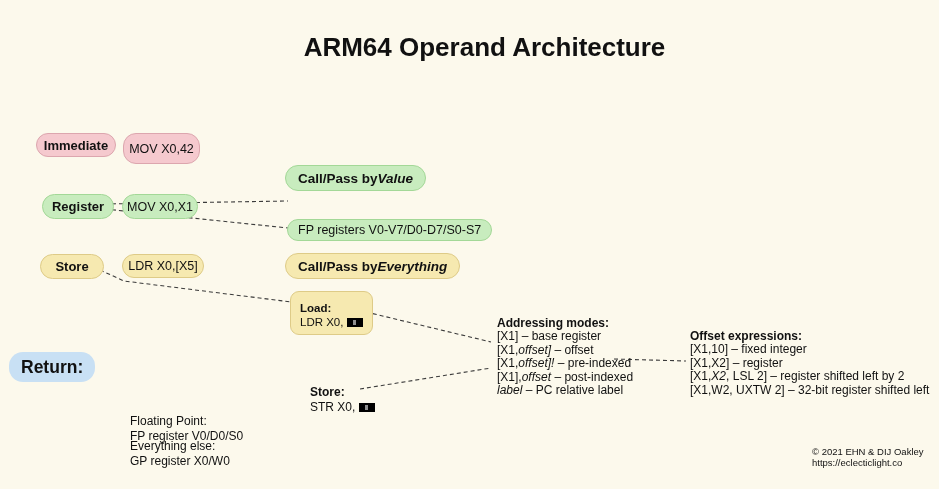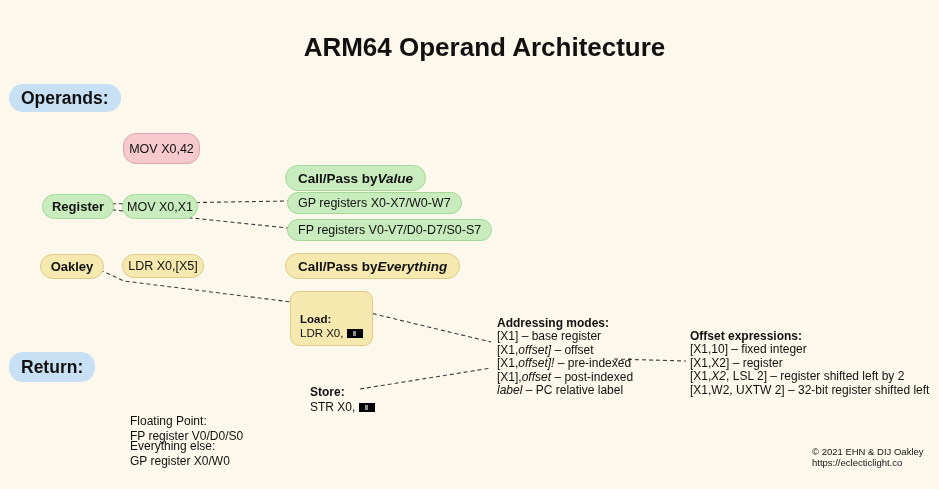--- a/index.html
+++ b/index.html
@@ -23,21 +23,21 @@
   .pill.section{height:28px;padding:0 12px;font-size:17.5px;font-weight:bold;border-radius:14px;}
   .pill.label{height:25px;font-size:13px;font-weight:bold;}
   .pill.code{height:25px;font-size:12.5px;padding:0 8px;}
   .pill.group-header{height:26px;padding:0 12px;font-size:13.5px;font-weight:bold;}
   .pill.reg-list{height:22px;padding:0 10px;font-size:12.5px;border-radius:11px;}
   .blue{background:var(--blue,#C8E0F4);}
   .pink{background:var(--pink,#F5C9CE);border:1px solid var(--pink-border,#DCA6AE);}
   .green{background:var(--green,#C8ECBE);border:1px solid var(--green-border,#A3D897);}
   .yellow{background:var(--yellow,#F6E9B0);border:1px solid var(--yellow-border,#DECB87);}
   .load-box{
-    position:absolute;z-index:1;border-radius:9px;padding:20px 9px 5px 9px;
+    position:absolute;z-index:1;border-radius:9px;padding:9px 9px 5px 9px;
     font-size:11.5px;line-height:14px;background:var(--yellow,#F6E9B0);
     border:1px solid var(--yellow-border,#DECB87);white-space:nowrap;
   }
   .ls-title{font-weight:bold;}
   .note{position:absolute;z-index:1;font-size:12px;line-height:14.5px;white-space:nowrap;}
   .note .bold{font-weight:bold;}
   .memcell{
     display:inline-block;position:relative;width:16px;height:9px;
     background:#000;margin-left:4px;vertical-align:-1px;
   }
@@ -55,36 +55,35 @@
     <line x1="105" y1="204" x2="288" y2="201"></line>
     <line x1="105" y1="209" x2="288" y2="228"></line>
     <polyline points="100,270 124,281 291,302"></polyline>
     <line x1="366" y1="312" x2="491" y2="342"></line>
     <line x1="360" y1="389" x2="491" y2="368"></line>
     <line x1="614" y1="359" x2="686" y2="361"></line>
   </svg>
 
   <h1 class="title">ARM64 Operand Architecture</h1>
 
-  <div class="pill blue section" style="left:9px;top:84px;">Operands:</div>
 
+  <div class="pill pink label" style="left:36px;top:133px;width:80px;height:24px;">Immediate</div>
   <div class="pill pink code" style="left:123px;top:133px;width:77px;height:31px;">MOV X0,42</div>
 
   <div class="pill green group-header" style="left:285px;top:165px;">
       <span>Call/Pass by </span>
       <span style="font-style: italic;">Value</span>
     </div>
 
   <div class="pill green label" style="left:42px;top:194px;width:72px;">Register</div>
   <div class="pill green code" style="left:122px;top:194px;width:76px;">MOV X0,X1</div>
 
-  <div class="pill green reg-list" style="left:287px;top:192px;">GP registers X0-X7/W0-W7</div>
   <div class="pill green reg-list" style="left:287px;top:219px;">FP registers V0-V7/D0-D7/S0-S7</div>
 
-  <div class="pill yellow label" style="left:40px;top:254px;width:64px;">Oakley</div>
+  <div class="pill yellow label" style="left:40px;top:254px;width:64px;">Store</div>
   <div class="pill yellow code" style="left:122px;top:254px;width:82px;height:24px;">LDR X0,[X5]</div>
 
   <div class="pill yellow group-header" style="left:285px;top:253px;">
       <span>Call/Pass by </span>
       <span style="font-style: italic;">Everything</span>
     </div>
 
   <div class="load-box" style="left:290px;top:291px;">
     <div class="ls-title">Load:</div>
     <div><span>LDR X0,</span><span class="memcell"><i></i></span></div>

